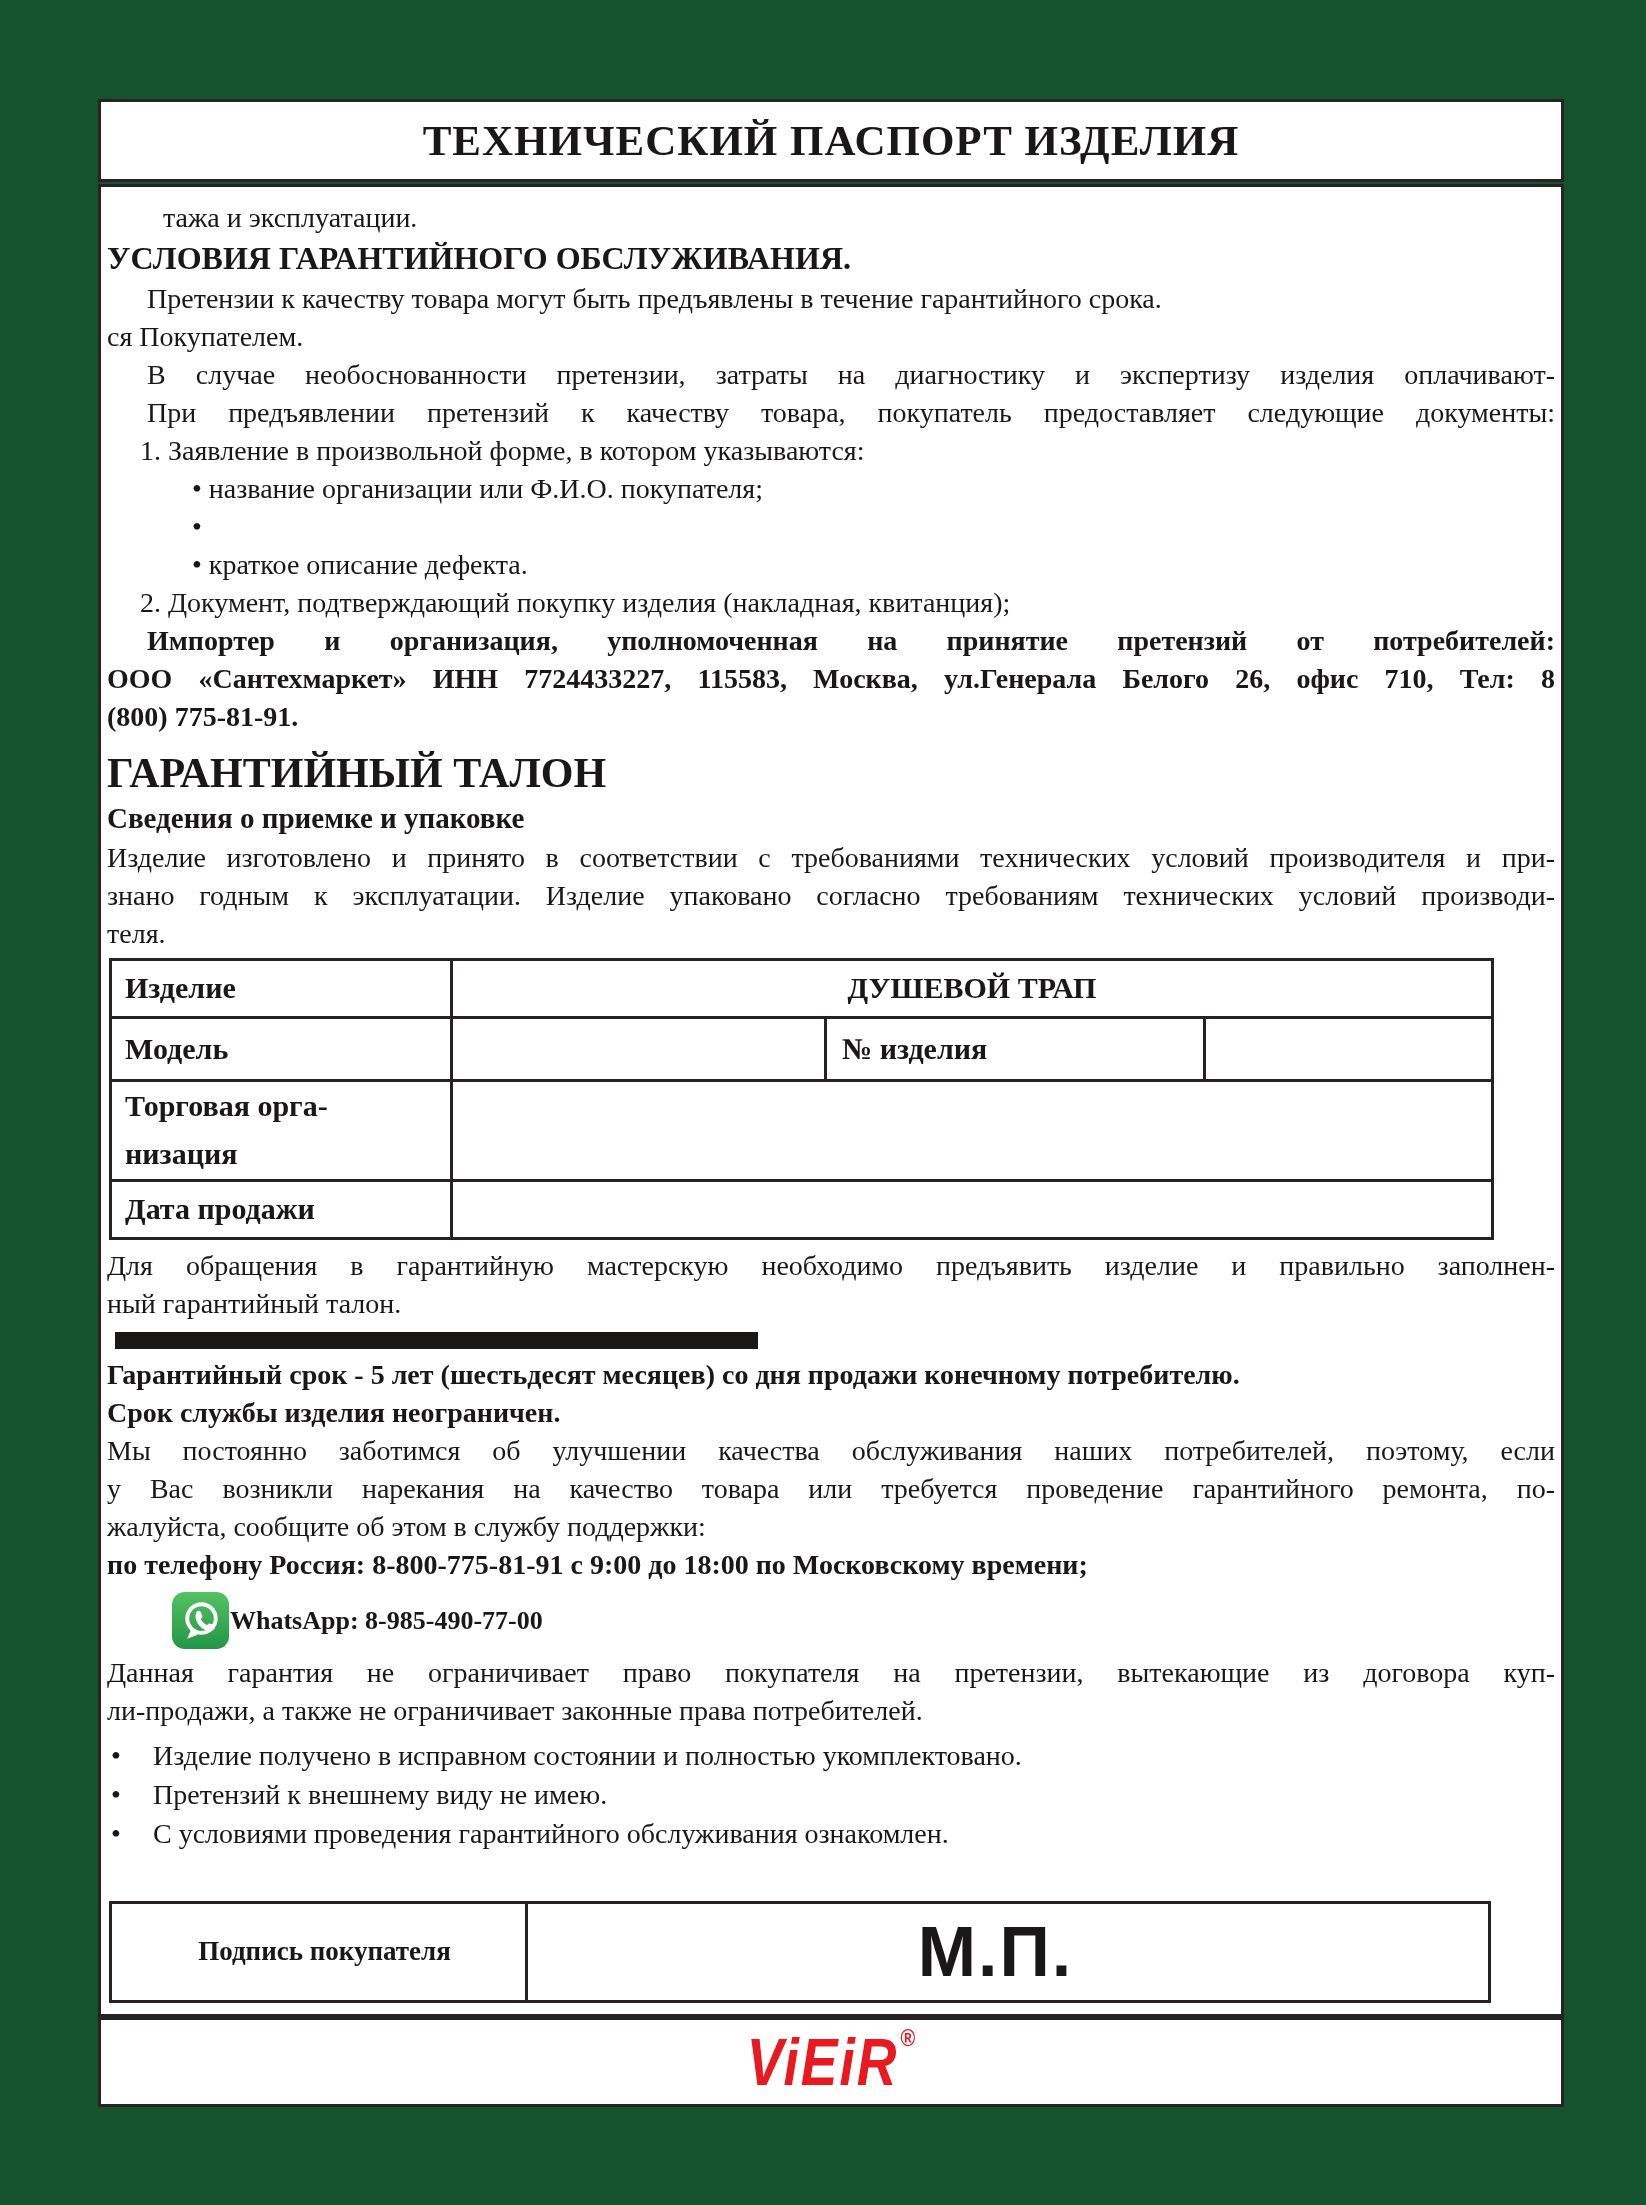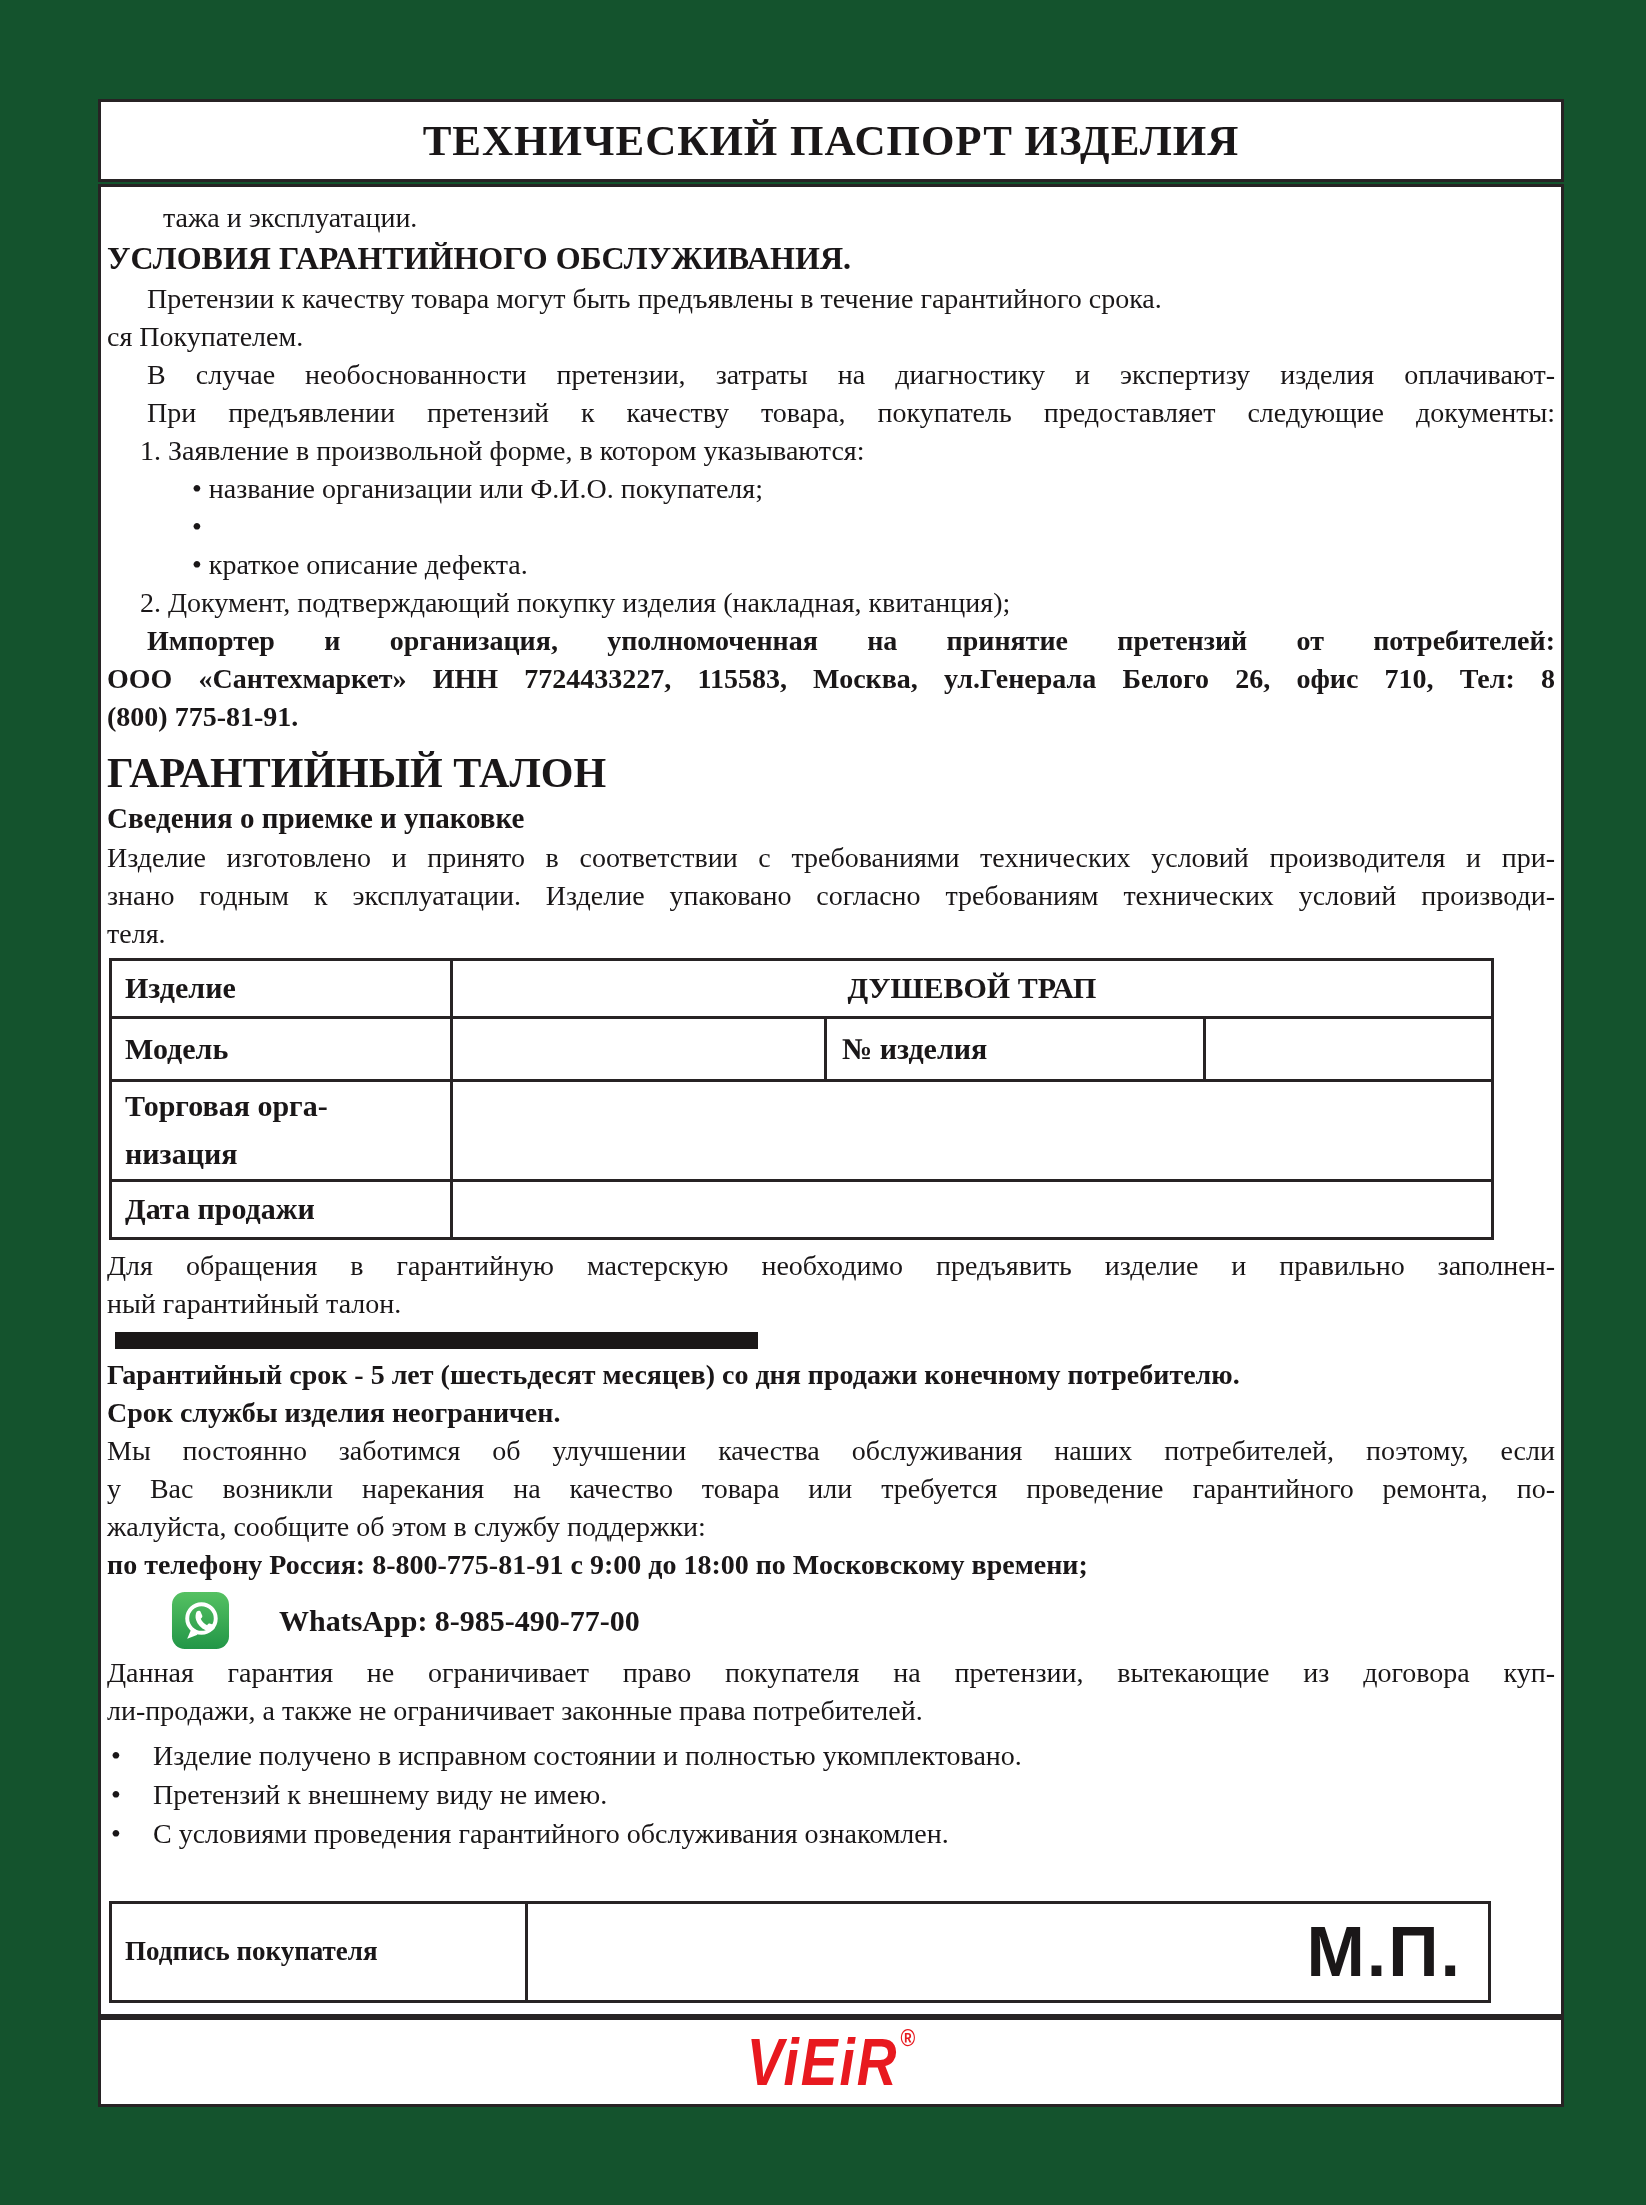--- a/index.html
+++ b/index.html
@@ -36,27 +36,27 @@
   .ptable .r3{height:100px;}
   .ptable .r4{height:58px;}
   .cell-center{text-align:center;padding:0 !important;}
   .seller-lines{line-height:48px;}
   .serial-cell{padding-left:15px !important;}
   
   .note-block{margin-top:7px;}
   .divider-bar{width:643px;height:17px;background:#1b1818;margin:9px 0 7px 8px;}
   .wa-row{display:flex;align-items:center;margin:6px 0 2px 64px;height:62px;}
   .wa-icon{width:59px;height:59px;flex:0 0 auto;}
-  .wa-text{font-size:30px;font-weight:bold;margin-left:49px;white-space:nowrap;}
+  .wa-text{font-size:26px;font-weight:bold;white-space:nowrap;}
   .chk{display:flex;font-size:28px;line-height:39px;margin-top:0;}
   .chk-first{margin-top:6px;}
   .chk .dot{width:46px;flex:0 0 auto;padding-left:4px;box-sizing:border-box;}
   
   .stable{width:1382px;position:absolute;left:8px;bottom:11px;}
-  .stable td{border:3.5px solid #272324;vertical-align:middle;box-sizing:border-box;}
+  .stable td{border:3.5px solid #272324;vertical-align:middle;box-sizing:border-box;text-align:center;}
   .sig-label{width:416px;height:99px;font-size:27px;font-weight:bold;padding-left:13px;}
   .stamp-cell{text-align:right;padding-right:26px;}
   .stamp-text{font-family:"Liberation Sans", sans-serif;font-weight:bold;font-size:70px;letter-spacing:2px;}
   
   .footer-box{height:90px;display:flex;align-items:center;justify-content:center;}
   .logo{font-family:"Liberation Sans", sans-serif;font-weight:bold;font-style:italic;
         font-size:55px;color:#e8191f;transform:scaleY(1.2);letter-spacing:2px;white-space:nowrap;}
   .logo sup{font-size:20px;vertical-align:32px;letter-spacing:0;margin-left:2px;font-style:normal;}
 </style>
 </head>

